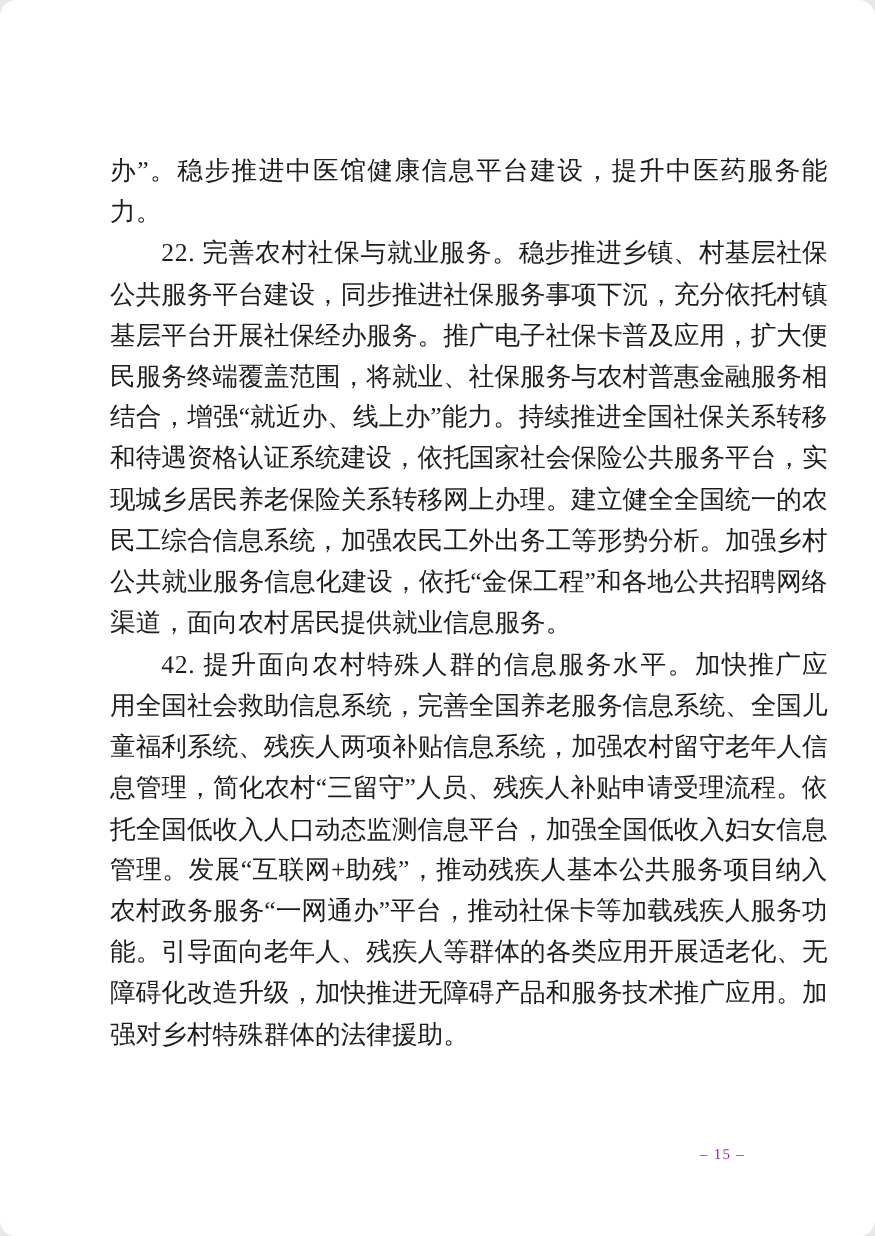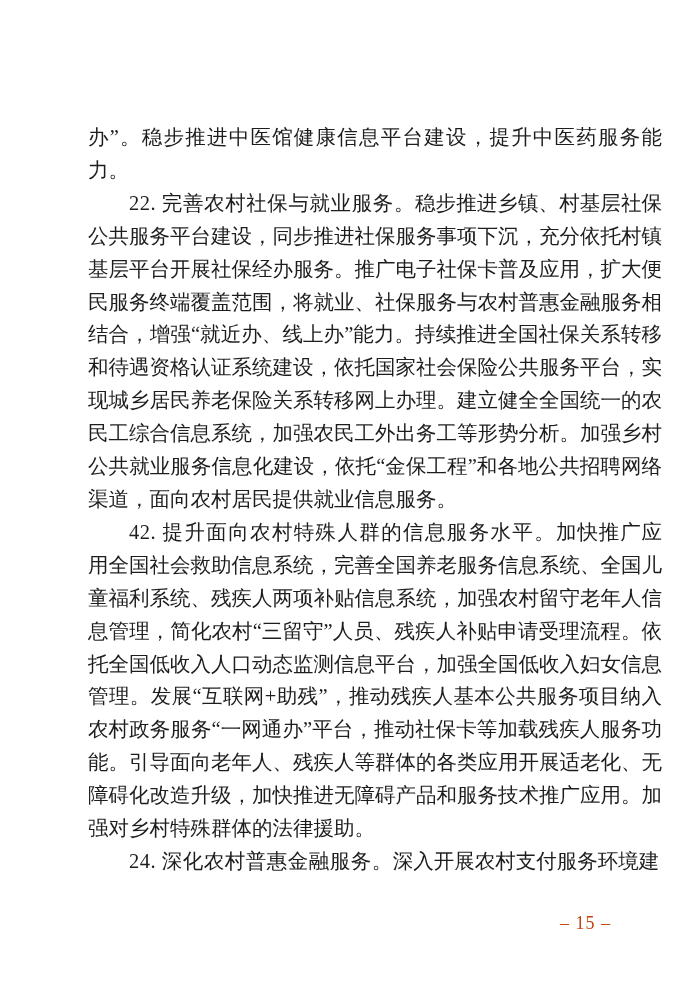--- a/index.html
+++ b/index.html
@@ -8,20 +8,21 @@
     background: #e8e8e8;
   }
   .page {
     position: relative;
     width: 700px;
     height: 989px;
     margin: 0 auto;
     background: #ffffff;
     overflow: hidden;
     font-family: "Liberation Serif", "DejaVu Serif", serif;
+    border-radius: 13px;
   }
   .content {
     position: absolute;
     left: 88px;
     top: 121px;
     width: 574px;
     color: #1d1d1d;
     font-size: 20.5px;
     line-height: 32.9px;
     text-align: justify;
@@ -37,38 +38,37 @@
   }
   .para .lead {
     font-weight: 400;
     letter-spacing: 0.5px;
   }
   .pagenum {
     position: absolute;
     left: 560px;
     top: 911px;
     width: 110px;
-    font-size: 18px;
+    font-size: 12px;
     line-height: 24px;
-    color: #c2410c;
+    color: #a21caf;
     text-align: left;
     letter-spacing: 1px;
     font-family: "Liberation Serif", "DejaVu Serif", serif;
   }
 </style>
 </head>
 <body>
 
 <div class="page">
   <div class="content">
 
     <p class="para continuation"><span class="body-text">办”。稳步推进中医馆健康信息平台建设，提升中医药服务能力。</span></p>
 
     <p class="para"><span class="lead">22. 完善农村社保与就业服务。</span><span class="body-text">稳步推进乡镇、村基层社保公共服务平台建设，同步推进社保服务事项下沉，充分依托村镇基层平台开展社保经办服务。推广电子社保卡普及应用，扩大便民服务终端覆盖范围，将就业、社保服务与农村普惠金融服务相结合，增强“就近办、线上办”能力。持续推进全国社保关系转移和待遇资格认证系统建设，依托国家社会保险公共服务平台，实现城乡居民养老保险关系转移网上办理。建立健全全国统一的农民工综合信息系统，加强农民工外出务工等形势分析。加强乡村公共就业服务信息化建设，依托“金保工程”和各地公共招聘网络渠道，面向农村居民提供就业信息服务。</span></p>
 
     <p class="para"><span class="lead">42. 提升面向农村特殊人群的信息服务水平。</span><span class="body-text">加快推广应用全国社会救助信息系统，完善全国养老服务信息系统、全国儿童福利系统、残疾人两项补贴信息系统，加强农村留守老年人信息管理，简化农村“三留守”人员、残疾人补贴申请受理流程。依托全国低收入人口动态监测信息平台，加强全国低收入妇女信息管理。发展“互联网+助残”，推动残疾人基本公共服务项目纳入农村政务服务“一网通办”平台，推动社保卡等加载残疾人服务功能。引导面向老年人、残疾人等群体的各类应用开展适老化、无障碍化改造升级，加快推进无障碍产品和服务技术推广应用。加强对乡村特殊群体的法律援助。</span></p>
 
-    <p class="para"><span class="lead">24. 深化农村普惠金融服务。</span><span class="body-text">深入开展农村支付服务环境建</span></p>
 
   </div>
 
   <div class="pagenum">– 15 –</div>
 </div>
 
 </body></html>

